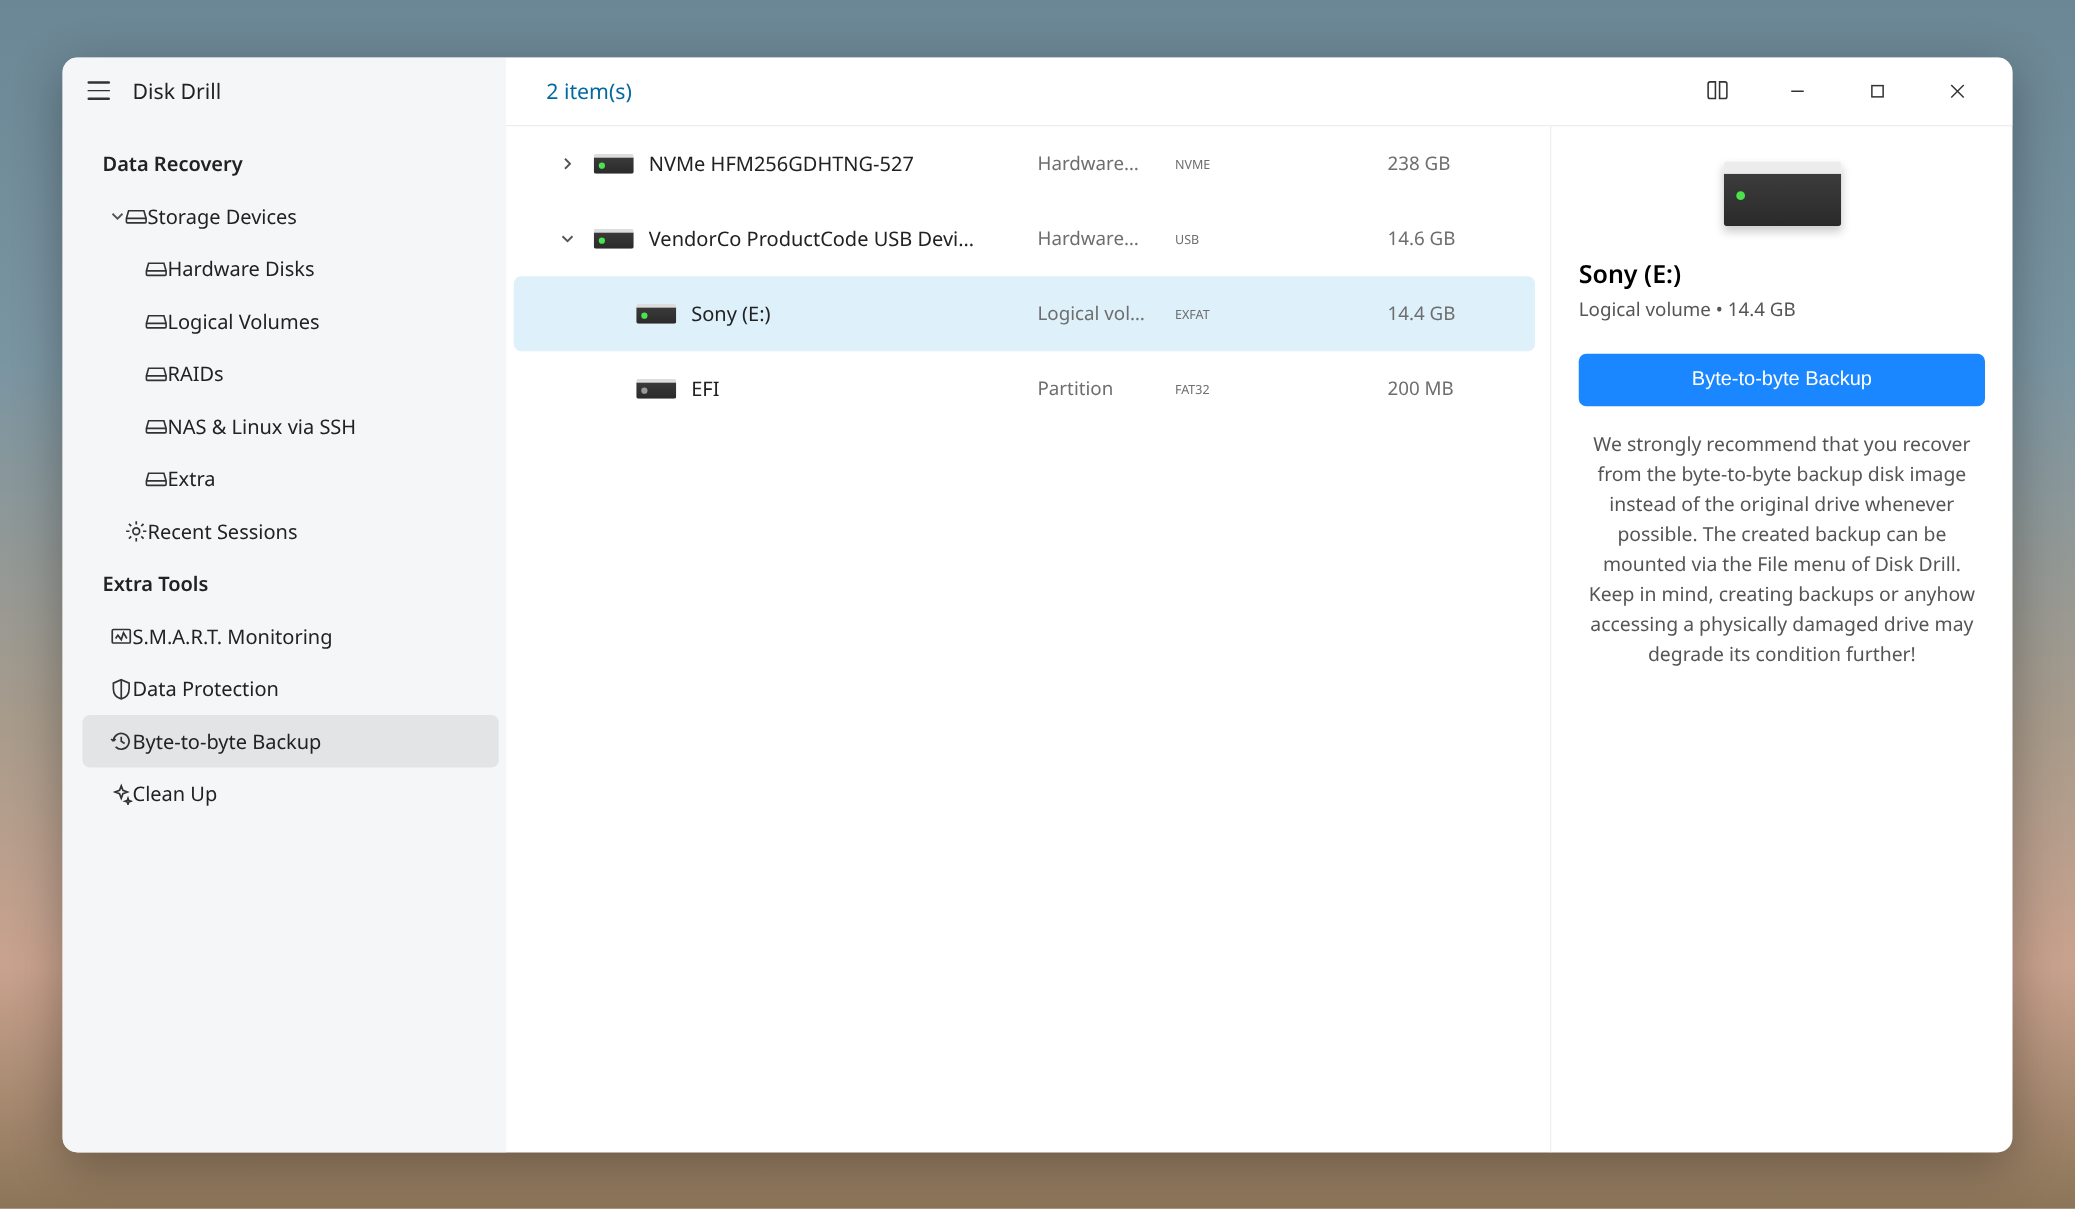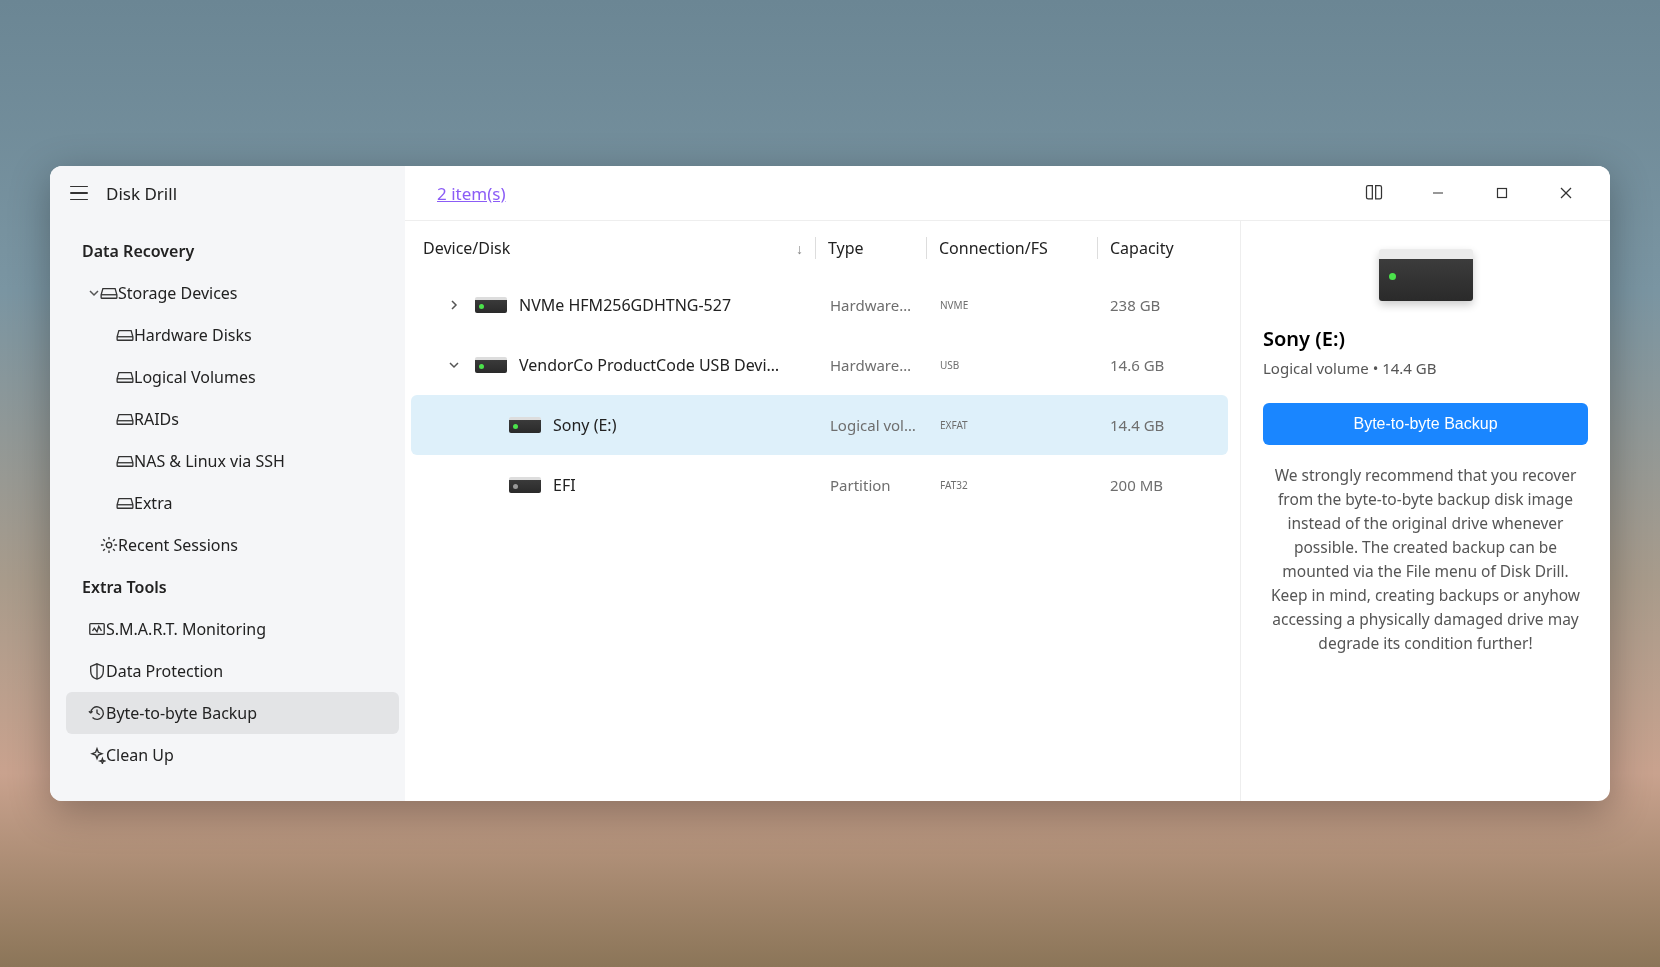--- a/index.html
+++ b/index.html
@@ -8,21 +8,21 @@
     background: linear-gradient(180deg, #6b8694 0%, #7a95a2 30%, #a89b8b 60%, #c9a28e 80%, #8b7558 100%);
     width: 1660px;
     height: 967px;
     overflow: hidden;
     display: flex;
     align-items: center;
     justify-content: center;
   }
   .window {
     width: 1560px;
-    height: 635px;
+    height: 876px;
     background: #fff;
     border-radius: 12px;
     box-shadow: 0 10px 40px rgba(0,0,0,0.3);
     display: flex;
     overflow: hidden;
   }
   
   .sidebar {
     width: 355px;
     background: #f5f6f8;
@@ -53,21 +53,21 @@
   .chevron-icon { width: 12px; height: 12px; display: inline-flex; align-items: center; justify-content: center; }
   .drive-icon { width: 18px; height: 14px; }
   .tool-icon { width: 18px; height: 18px; display:inline-flex; align-items:center; justify-content:center; }
   
   .main { flex: 1; display: flex; flex-direction: column; }
   .toolbar {
     height: 54px; display: flex; align-items: center;
     padding: 0 18px; gap: 12px;
     background: #fff;
   }
-  .item-count { font-size: 17px; color: #8b5cf6; padding-left: 14px; text-decoration: underline; }
+  .item-count { font-size: 17px; color: #0369a1; padding-left: 14px; }
   .spacer { flex: 1; }
   .win-btn { width: 52px; height: 40px; display:flex; align-items:center; justify-content:center; cursor:pointer; border-radius:4px;}
   .content-row { flex:1; display:flex; border-top: 1px solid #eee;}
   .table-wrap { flex:1; display:flex; flex-direction:column; padding: 0 12px 0 6px; }
   .details { width: 370px; border-left: 1px solid #eee; padding: 28px 22px; }
   
   .thead { display:flex; align-items:center; height:54px; font-size:16px; color:#222; font-weight:400;}
   .th { padding: 0 12px; display:flex; align-items:center; gap:10px;}
   .th.device { flex: 1; }
   .th.type { width: 110px; }
@@ -254,38 +254,20 @@
       <div class="win-btn">
         <svg width="12" height="12" viewBox="0 0 12 12">
             <line x1="1" y1="1" x2="11" y2="11" stroke="#333" stroke-width="1.2"></line>
             <line x1="11" y1="1" x2="1" y2="11" stroke="#333" stroke-width="1.2"></line>
           </svg>
       </div>
     </div>
 
     <div class="content-row">
       <div class="table-wrap">
-        <div class="thead">
-          <div class="th device">
-            <span>Device/Disk</span>
-            <span class="sort-arrow">↓</span>
-          </div>
-          <div class="vsep"></div>
-          <div class="th type">
-              <span>Type</span>
-            </div>
-          <div class="vsep"></div>
-          <div class="th conn">
-              <span>Connection/FS</span>
-            </div>
-          <div class="vsep"></div>
-          <div class="th cap">
-              <span>Capacity</span>
-            </div>
-        </div>
         <div id="tbody">
             <div class="tr">
               <div class="td device indent-1">
                 <span class="expand-btn">
                   <svg width="8" height="10" viewBox="0 0 8 10">
                     <path d="M2 1l4 4-4 4" stroke="#555" stroke-width="1.5" fill="none"></path>
                   </svg>
                 </span>
                 <span class="disk-glyph"></span>
                 <span>NVMe HFM256GDHTNG-527</span>

